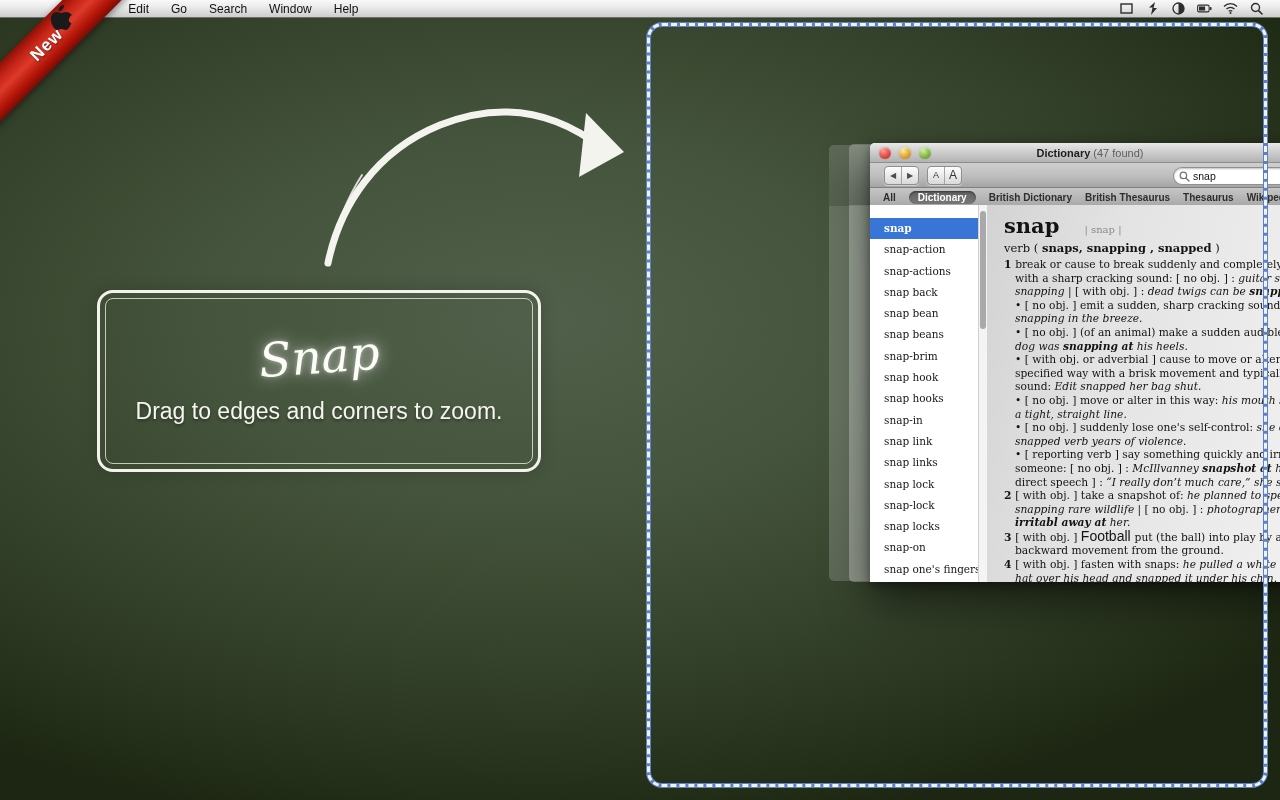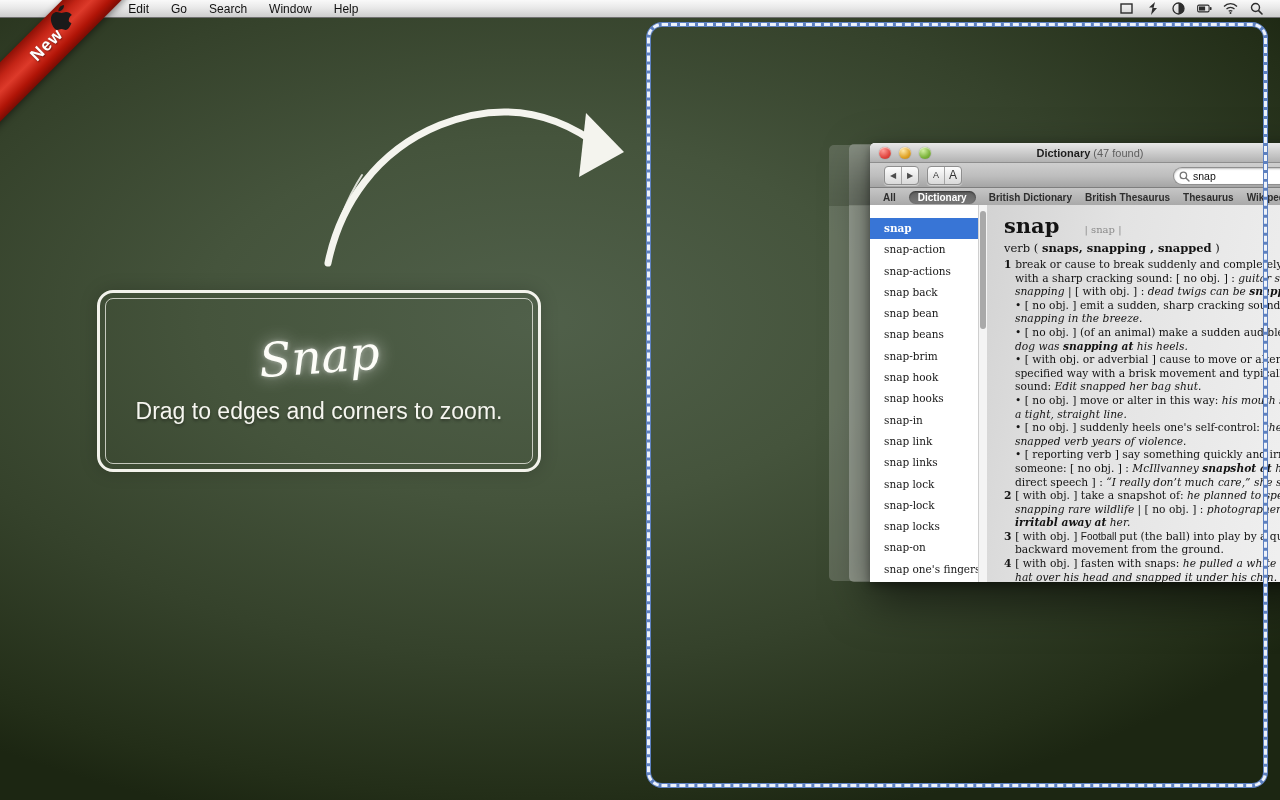--- a/index.html
+++ b/index.html
@@ -94,21 +94,21 @@
     padding:8px 0 0 17px;box-sizing:border-box;overflow:hidden;font-family:"DejaVu Serif",serif;color:#131313;}
   #def-head{margin-bottom:3px;white-space:nowrap;}
   #headword{font-size:21px;font-weight:bold;}
   #pronunciation{font-size:10px;color:#8a8a8a;margin-left:20px;}
   #pos-line{font-size:11.5px;margin-bottom:3px;white-space:nowrap;}
   .def-line{font-size:10.7px;line-height:13.6px;white-space:pre;}
   .def-line.ind1{padding-left:11px;}
   .seg-b{font-weight:bold;text-align:right;}
   .seg-i{font-style:italic;}
   .seg-bi{font-weight:bold;font-style:italic;}
-  .seg-f{font-family:"Liberation Sans",sans-serif;font-size:10px;}
+  .seg-f{font-family:"Liberation Sans",sans-serif;font-size:14px;}
 </style>
 </head>
 <body>
 
 <div id="desktop">
 
   <div id="menubar">
     <div id="menu-items">
         <span class="menu-item">File</span>
         <span class="menu-item">Edit</span>
@@ -260,21 +260,21 @@
             <div class="def-line ind1"><span class="seg-i">snapping</span><span> | [ with obj. ] : </span><span class="seg-i">dead twigs can be </span><span class="seg-bi">snapped off</span></div>
             <div class="def-line ind1"><span>• [ no obj. ] emit a sudden, sharp cracking sound: </span></div>
             <div class="def-line ind1"><span class="seg-i">snapping in the breeze.</span></div>
             <div class="def-line ind1"><span>• [ no obj. ] (of an animal) make a sudden audible bite</span></div>
             <div class="def-line ind1"><span class="seg-i">dog was </span><span class="seg-bi">snapping at</span><span class="seg-i"> his heels.</span></div>
             <div class="def-line ind1"><span>• [ with obj. or adverbial ] cause to move or alter in a</span></div>
             <div class="def-line ind1"><span>specified way with a brisk movement and typically a s</span></div>
             <div class="def-line ind1"><span>sound: </span><span class="seg-i">Edit snapped her bag shut.</span></div>
             <div class="def-line ind1"><span>• [ no obj. ] move or alter in this way: </span><span class="seg-i">his mouth snappe</span></div>
             <div class="def-line ind1"><span class="seg-i">a tight, straight line.</span></div>
-            <div class="def-line ind1"><span>• [ no obj. ] suddenly heels one's self-control: </span><span class="seg-i">she claims</span></div>
+            <div class="def-line ind1"><span>• [ no obj. ] suddenly lose one's self-control: </span><span class="seg-i">she claims</span></div>
             <div class="def-line ind1"><span class="seg-i">snapped verb years of violence.</span></div>
             <div class="def-line ind1"><span>• [ reporting verb ] say something quickly and irritabl</span></div>
             <div class="def-line ind1"><span>someone: [ no obj. ] : </span><span class="seg-i">McIllvanney </span><span class="seg-bi">snapshot at</span><span class="seg-i"> her</span></div>
             <div class="def-line ind1"><span>direct speech ] : </span><span class="seg-i">“I really don’t much care,” she snapped.</span></div>
             <div class="def-line ind0"><span class="seg-b">2 </span><span>[ with obj. ] take a snapshot of: </span><span class="seg-i">he planned to spend the</span></div>
             <div class="def-line ind1"><span class="seg-i">snapping rare wildlife</span><span> | [ no obj. ] : </span><span class="seg-i">photographers were</span></div>
             <div class="def-line ind1"><span class="seg-bi">irritabl away at</span><span class="seg-i"> her.</span></div>
             <div class="def-line ind0"><span class="seg-b">3 </span><span>[ with obj. ] </span><span class="seg-f">Football </span><span>put (the ball) into play by a quick</span></div>
             <div class="def-line ind1"><span>backward movement from the ground.</span></div>
             <div class="def-line ind0"><span class="seg-b">4 </span><span>[ with obj. ] fasten with snaps: </span><span class="seg-i">he pulled a white rubber w</span></div>

